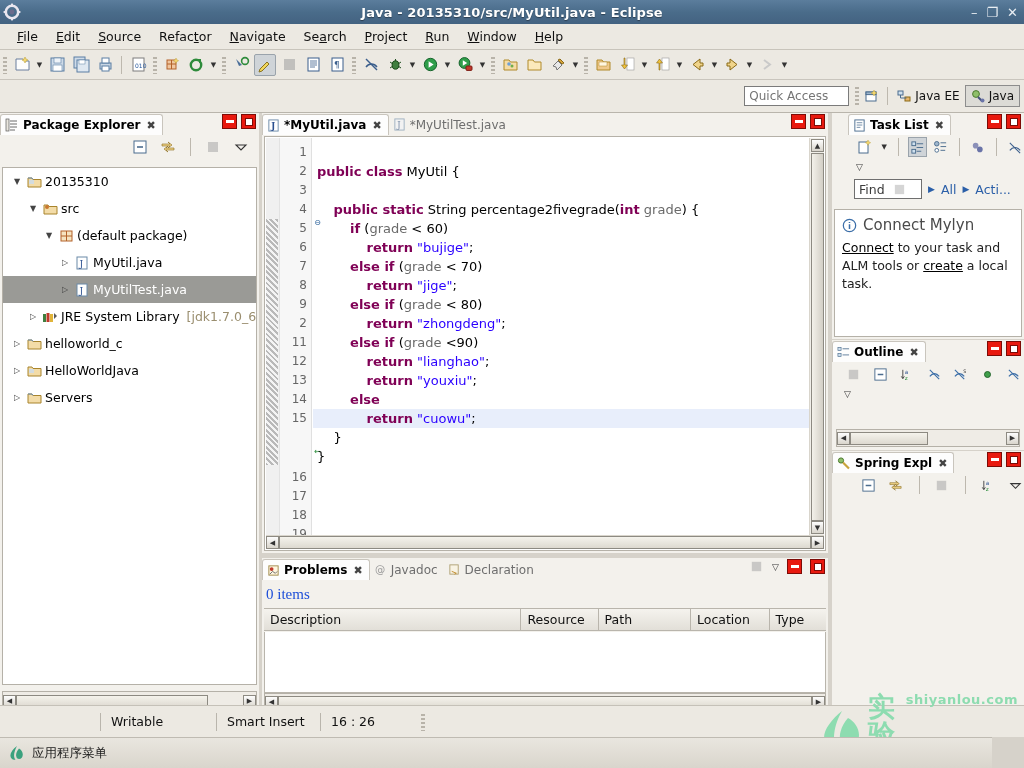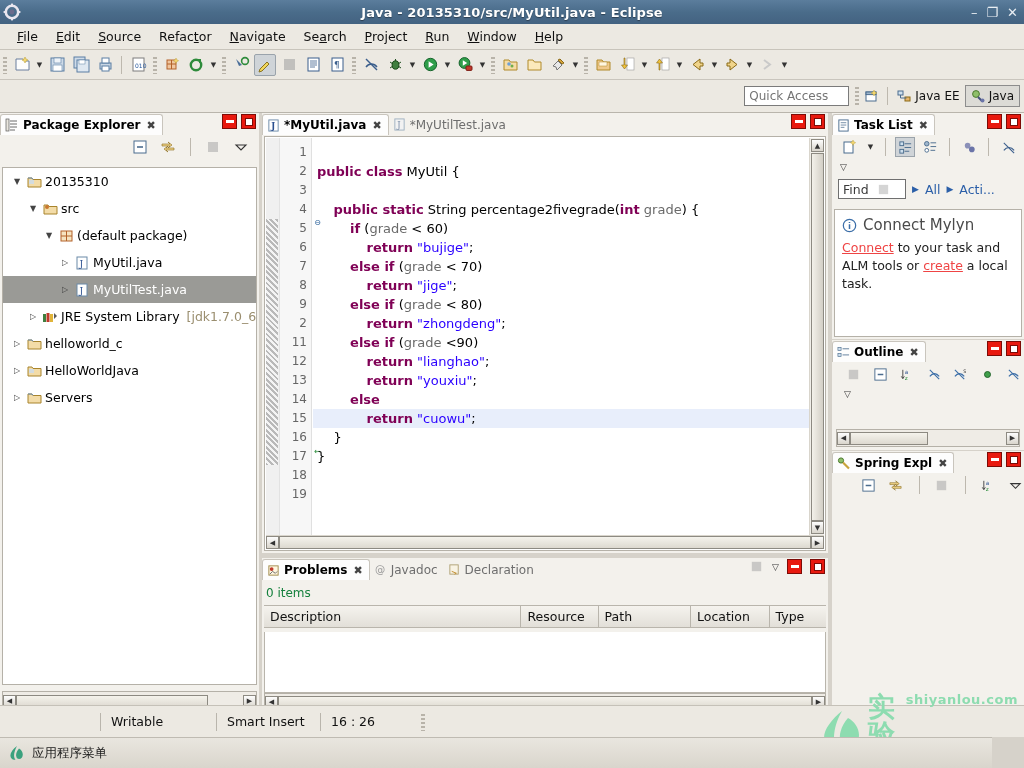--- a/index.html
+++ b/index.html
@@ -190,43 +190,43 @@
     background: #f1efe9; border-top: 1px solid #d9d5cc; display: flex; align-items: center;
   }
   .hbtn {
     width: 13px; height: 13px; background: linear-gradient(to bottom,#fdfdfd,#d9d5cc);
     border: 1px solid #8d8a82; display: flex; align-items: center; justify-content: center;
     font-size: 7px; color: #333; flex: none;
   }
   .hthumb { height: 13px; background: linear-gradient(to bottom,#f5f3ec,#ddd9d0); border: 1px solid #8d8a82; }
 
   
-  #task-list { left: 832px; top: 113px; width: 192px; height: 226px; }
+  #task-list { left: 832px; top: 113px; width: 192px; height: 226px; padding-left: 16px; }
   #outline { left: 832px; top: 340px; width: 192px; height: 110px; }
   #spring { left: 832px; top: 451px; width: 192px; height: 262px; }
   .find-row { display: flex; align-items: center; gap: 6px; padding: 4px 6px 2px 6px; font-size: 12.5px; }
   .findbox {
     width: 68px; height: 20px; background: #fff; border: 1px solid #6f6f6f;
     display: flex; align-items: center; padding-left: 4px; color: #3b3b3b; font-size: 12.5px;
   }
   .blue-link { color: #2b5fa8; }
   .mylyn-box {
     position: absolute; left: 2px; right: 2px; top: 96px; bottom: 2px;
     background: #fff; border: 1px solid #b5b1a8; padding: 6px 7px;
   }
   .mylyn-title { font-size: 15px; color: #4a4a4a; display: flex; align-items: center; gap: 6px; }
   .mylyn-body { font-size: 12.5px; color: #222; line-height: 18px; margin-top: 5px; }
-  .mylyn-body a { color: #ef4444; text-decoration: underline; }
+  .mylyn-body a { color: #000000; text-decoration: underline; }
 
   
   #problems { left: 262px; top: 558px; width: 566px; height: 155px; }
   #problems .pcontent {
     position: absolute; left: 2px; right: 2px; top: 22px; bottom: 2px; background: #f3f1ec;
   }
-  .items-count { font-size: 12px; padding: 6px 2px 5px 2px; color: #15803d; }
+  .items-count { font-size: 15px; padding: 6px 2px 5px 2px; color: #1d4ed8; font-family: Liberation Serif, serif; }
   .ptable-head { display: flex; height: 23px; background: #e6e3dc; border-top: 1px solid #b9b5ac; border-bottom: 1px solid #b9b5ac; }
   .pth {
     font-size: 12.5px; color: #111; display: flex; align-items: center;
     padding-left: 6px; border-right: 1px solid #b9b5ac;
     background: linear-gradient(to bottom,#f5f3ee,#e2dfd8);
   }
   .ptable-body { background: #ffffff; position: absolute; left: 0; right: 0; top: 52px; bottom: 18px; border: 1px solid #b9b5ac; border-top: none; }
 
   
   #statusbar {
@@ -684,21 +684,21 @@
         <div style="height: 19px;">6</div>
         <div style="height: 19px;">7</div>
         <div style="height: 19px;">8</div>
         <div style="height: 19px;">9</div>
         <div style="height: 19px;">2</div>
         <div style="height: 19px;">11</div>
         <div style="height: 19px;">12</div>
         <div style="height: 19px;">13</div>
         <div style="height: 19px;">14</div>
         <div style="height: 19px;">15</div>
-        <div style="height: 19px;">16</div>
+        <div style="height: 19px; margin-top: 40px;">16</div>
         <div style="height: 19px;">17</div>
         <div style="height: 19px;">18</div>
         <div style="height: 19px;">19</div>
       </div>
     <div id="codepane">
         <div class="cline"></div>
         <div class="cline"><span class="kw">public class</span> MyUtil {</div>
         <div class="cline"></div>
         <div class="cline">    <span class="kw">public static</span> String percentage2fivegrade(<span class="kw">int</span> <span class="var">grade</span>) {</div>
         <div class="cline">        <span class="kw">if</span> (<span class="var">grade</span> &lt; 60)</div>

